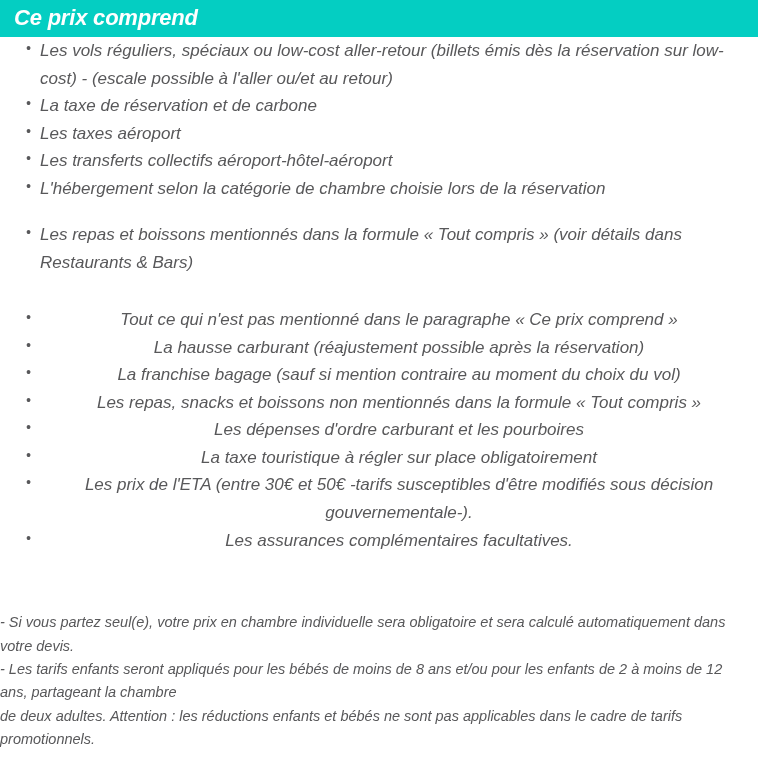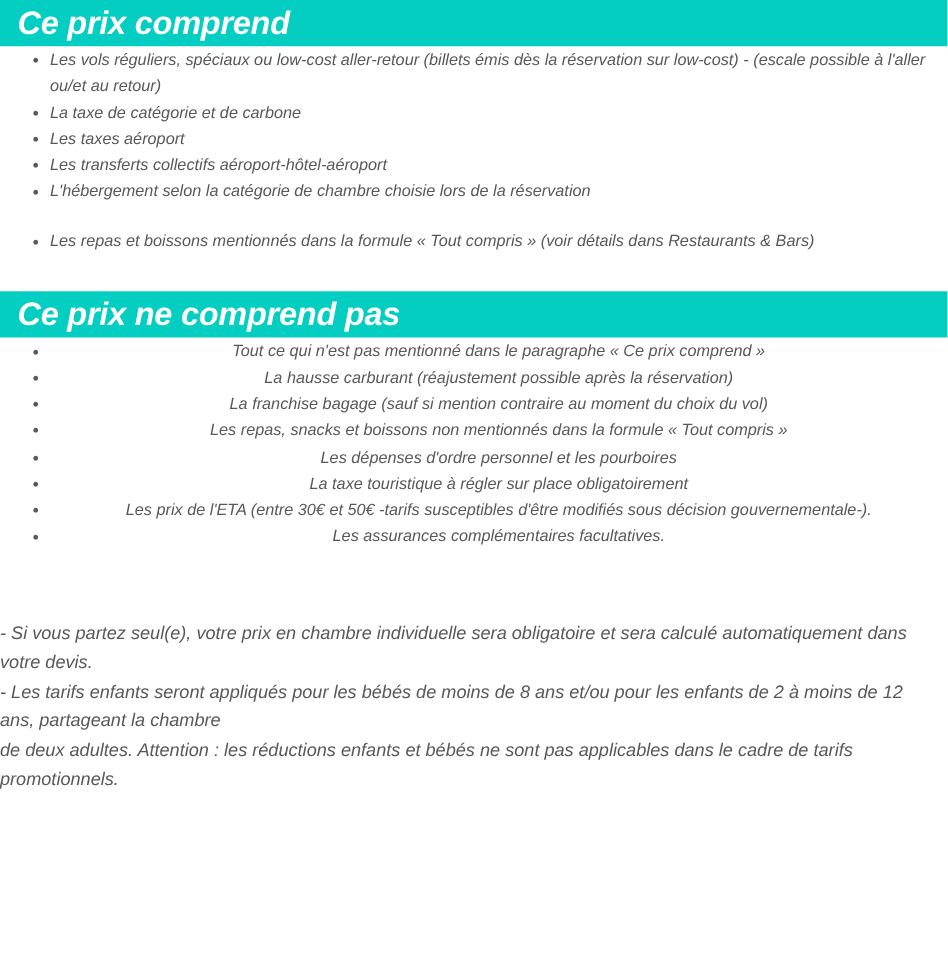--- a/index.html
+++ b/index.html
@@ -20,21 +20,21 @@
     background: #ffffff;
   }
 
   
   .section-header {
     background: #04cec2;
     color: #ffffff;
     font-family: "Liberation Sans", sans-serif;
     font-style: italic;
     font-weight: bold;
-    font-size: 26px;
+    font-size: 22px;
     line-height: 36px;
     letter-spacing: -0.2px;
     padding: 0 0 0 14px;
     box-sizing: border-box;
     width: 758px;
   }
 
   .bar-1 { height: 37px; margin-top: 0; }
   .bar-2 { height: 37px; }
   .bar-3 { height: 38px; }
@@ -42,21 +42,21 @@
   
   ul.bullets {
     list-style: none;
     margin: 0;
     padding: 0;
   }
   ul.bullets li {
     position: relative;
     font-family: "Liberation Sans", sans-serif;
     font-style: italic;
-    font-size: 13px;
+    font-size: 17px;
     line-height: 1.62;
     color: #58585a;
     padding-left: 40px;
     margin: 0;
   }
   ul.bullets li::before {
     content: "\2022";
     position: absolute;
     left: 26px;
     top: 0;
@@ -97,37 +97,36 @@
 </style>
 </head>
 <body>
 
 <div class="page">
 
   <div class="section-header bar-1">Ce prix comprend</div>
 
   <ul class="bullets list-included">
     <li>Les vols réguliers, spéciaux ou low-cost aller-retour (billets émis dès la réservation sur low-cost) - (escale possible à l'aller ou/et au retour)</li>
-    <li>La taxe de catégorie et de carbone</li>
+    <li>La taxe de réservation et de carbone</li>
     <li>Les taxes aéroport</li>
     <li>Les transferts collectifs aéroport-hôtel-aéroport</li>
     <li>L'hébergement selon la catégorie de chambre choisie lors de la réservation</li>
     <li class="spaced">Les repas et boissons mentionnés dans la formule « Tout compris » (voir détails dans Restaurants &amp; Bars)</li>
   </ul>
 
   <div class="spacer-after-included"></div>
 
-  <div class="section-header bar-2">Ce prix ne comprend pas</div>
 
   <ul class="bullets list-excluded">
     <li>Tout ce qui n'est pas mentionné dans le paragraphe « Ce prix comprend »</li>
     <li>La hausse carburant (réajustement possible après la réservation)</li>
     <li>La franchise bagage (sauf si mention contraire au moment du choix du vol)</li>
     <li>Les repas, snacks et boissons non mentionnés dans la formule « Tout compris »</li>
-    <li>Les dépenses d'ordre personnel et les pourboires</li>
+    <li>Les dépenses d'ordre carburant et les pourboires</li>
     <li>La taxe touristique à régler sur place obligatoirement</li>
     <li>Les prix de l'ETA (entre 30€ et 50€ -tarifs susceptibles d'être modifiés sous décision gouvernementale-).</li>
     <li>Les assurances complémentaires facultatives.</li>
   </ul>
 
   <div class="spacer-after-excluded"></div>
 
 
   <div class="note-block">
     <p>- Si vous partez seul(e), votre prix en chambre individuelle sera obligatoire et sera calculé automatiquement dans votre devis.</p>

